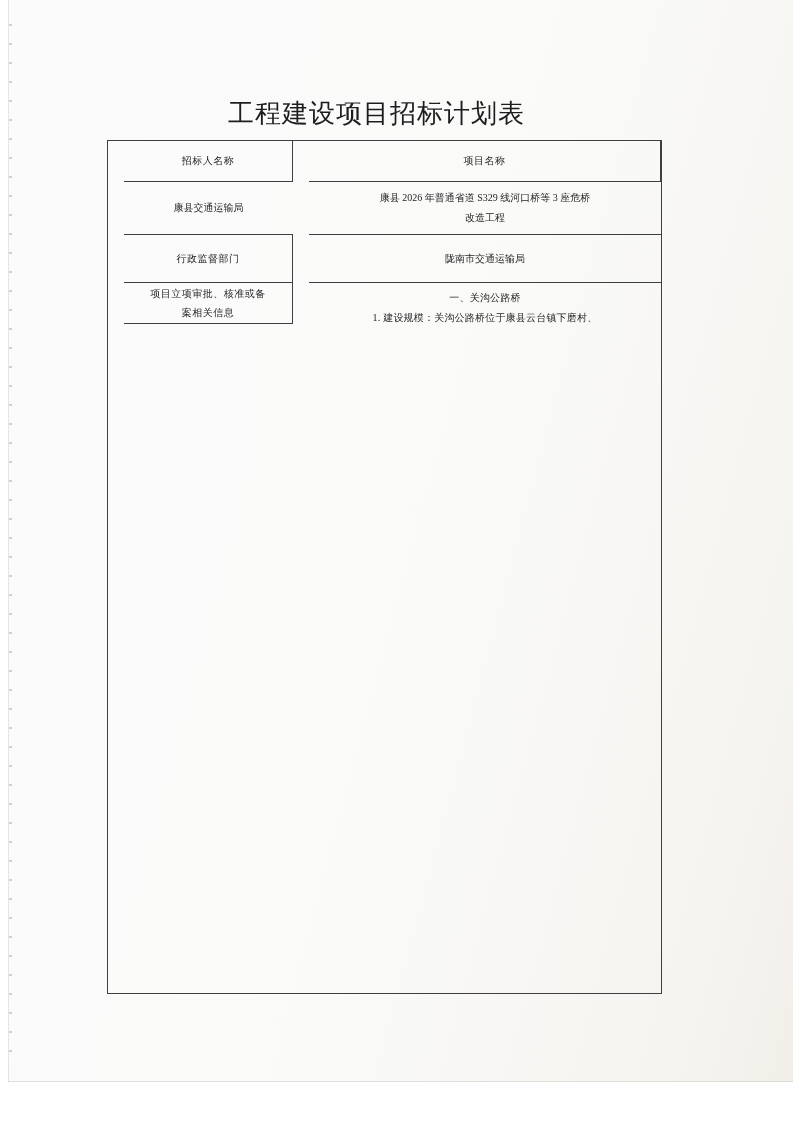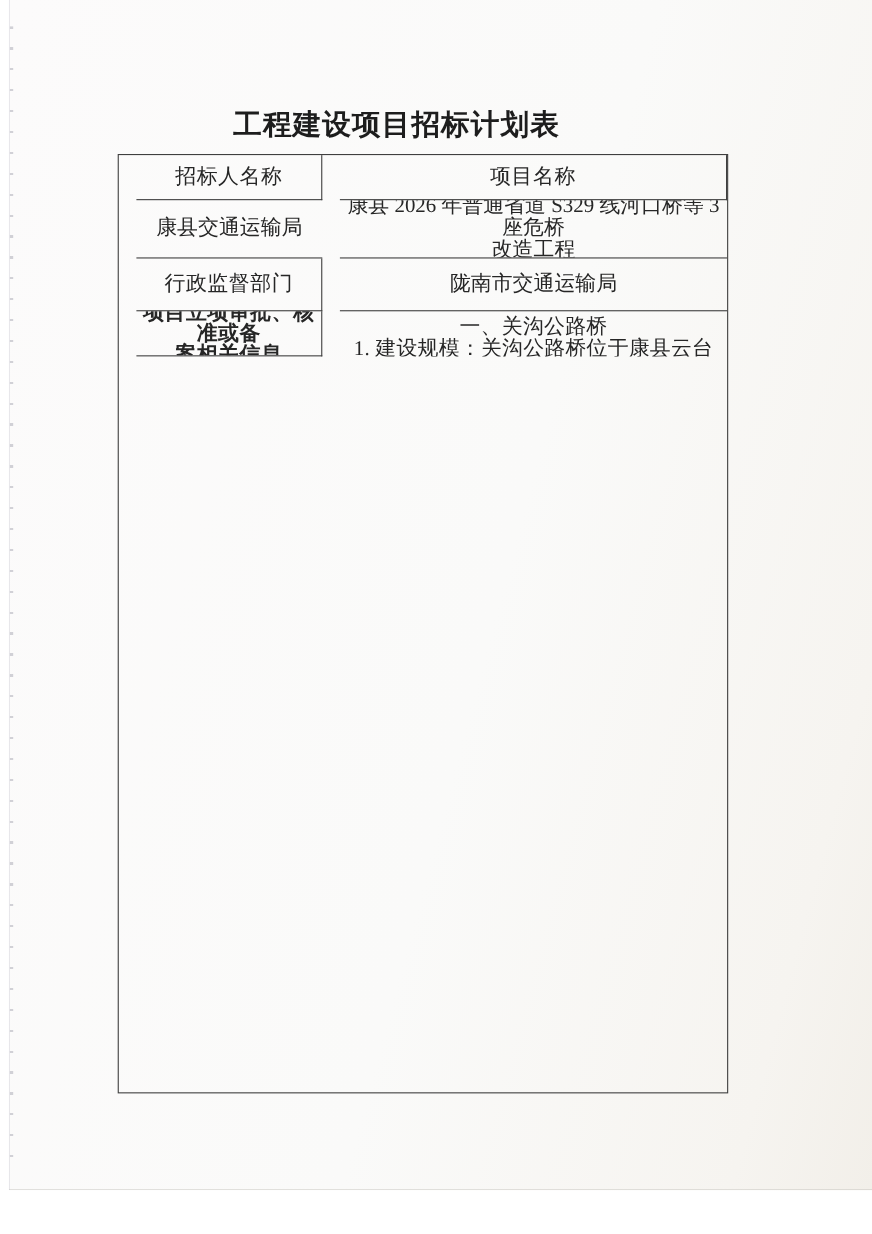--- a/index.html
+++ b/index.html
@@ -15,48 +15,48 @@
     background:linear-gradient(105deg,#fcfbfb 0%,#fafaf9 55%,#f6f4f0 88%,#f2efe9 100%);
     box-shadow:inset 1px 0 0 rgba(190,190,200,.35), inset 0 -1px 0 rgba(200,198,192,.5);
   }
   
   .edge-marks{
     position:absolute;left:1px;top:24px;width:3px;height:1040px;
     background:repeating-linear-gradient(to bottom,
       rgba(140,140,155,.38) 0 2px, rgba(0,0,0,0) 2px 19px);
   }
   .title{
-    position:absolute;left:0;top:96px;width:705px;margin:0;
-    text-align:center;font-size:26px;font-weight:bold;letter-spacing:1px;
+    position:absolute;left:16px;top:96px;width:705px;margin:0;
+    text-align:center;font-size:26px;font-weight:normal;letter-spacing:1px;
     color:#1d1d1d;
   }
   .tbl{
     position:absolute;left:99px;top:140px;width:553px;   
     display:grid;
     grid-template-columns:185px 368px;
     grid-template-rows:41px 53px 48px 41px 669px;
     border:1px solid #3f3f3f;
     box-sizing:content-box;
     background:transparent;
   }
   .cell{
     box-sizing:border-box;
-    font-size:19px;line-height:20px;
+    font-size:10px;line-height:20px;
     white-space:pre-line;
     overflow:hidden;
     margin-left:16px;
   }
   .br{border-right:1px solid #3f3f3f;}
   .bb{border-bottom:1px solid #3f3f3f;}
   .center{
     display:flex;align-items:center;justify-content:center;
     text-align:center;
   }
   .lbl{letter-spacing:.5px;}
-  .lbl.two{line-height:19px;font-weight:bold;}
+  .lbl.two{line-height:19px;}
   .big{
     padding:5px 8px 0 8px;
     text-align:center;
     line-height:20.2px;
     letter-spacing:.2px;
   }
 </style>
 </head>
 <body>
 

